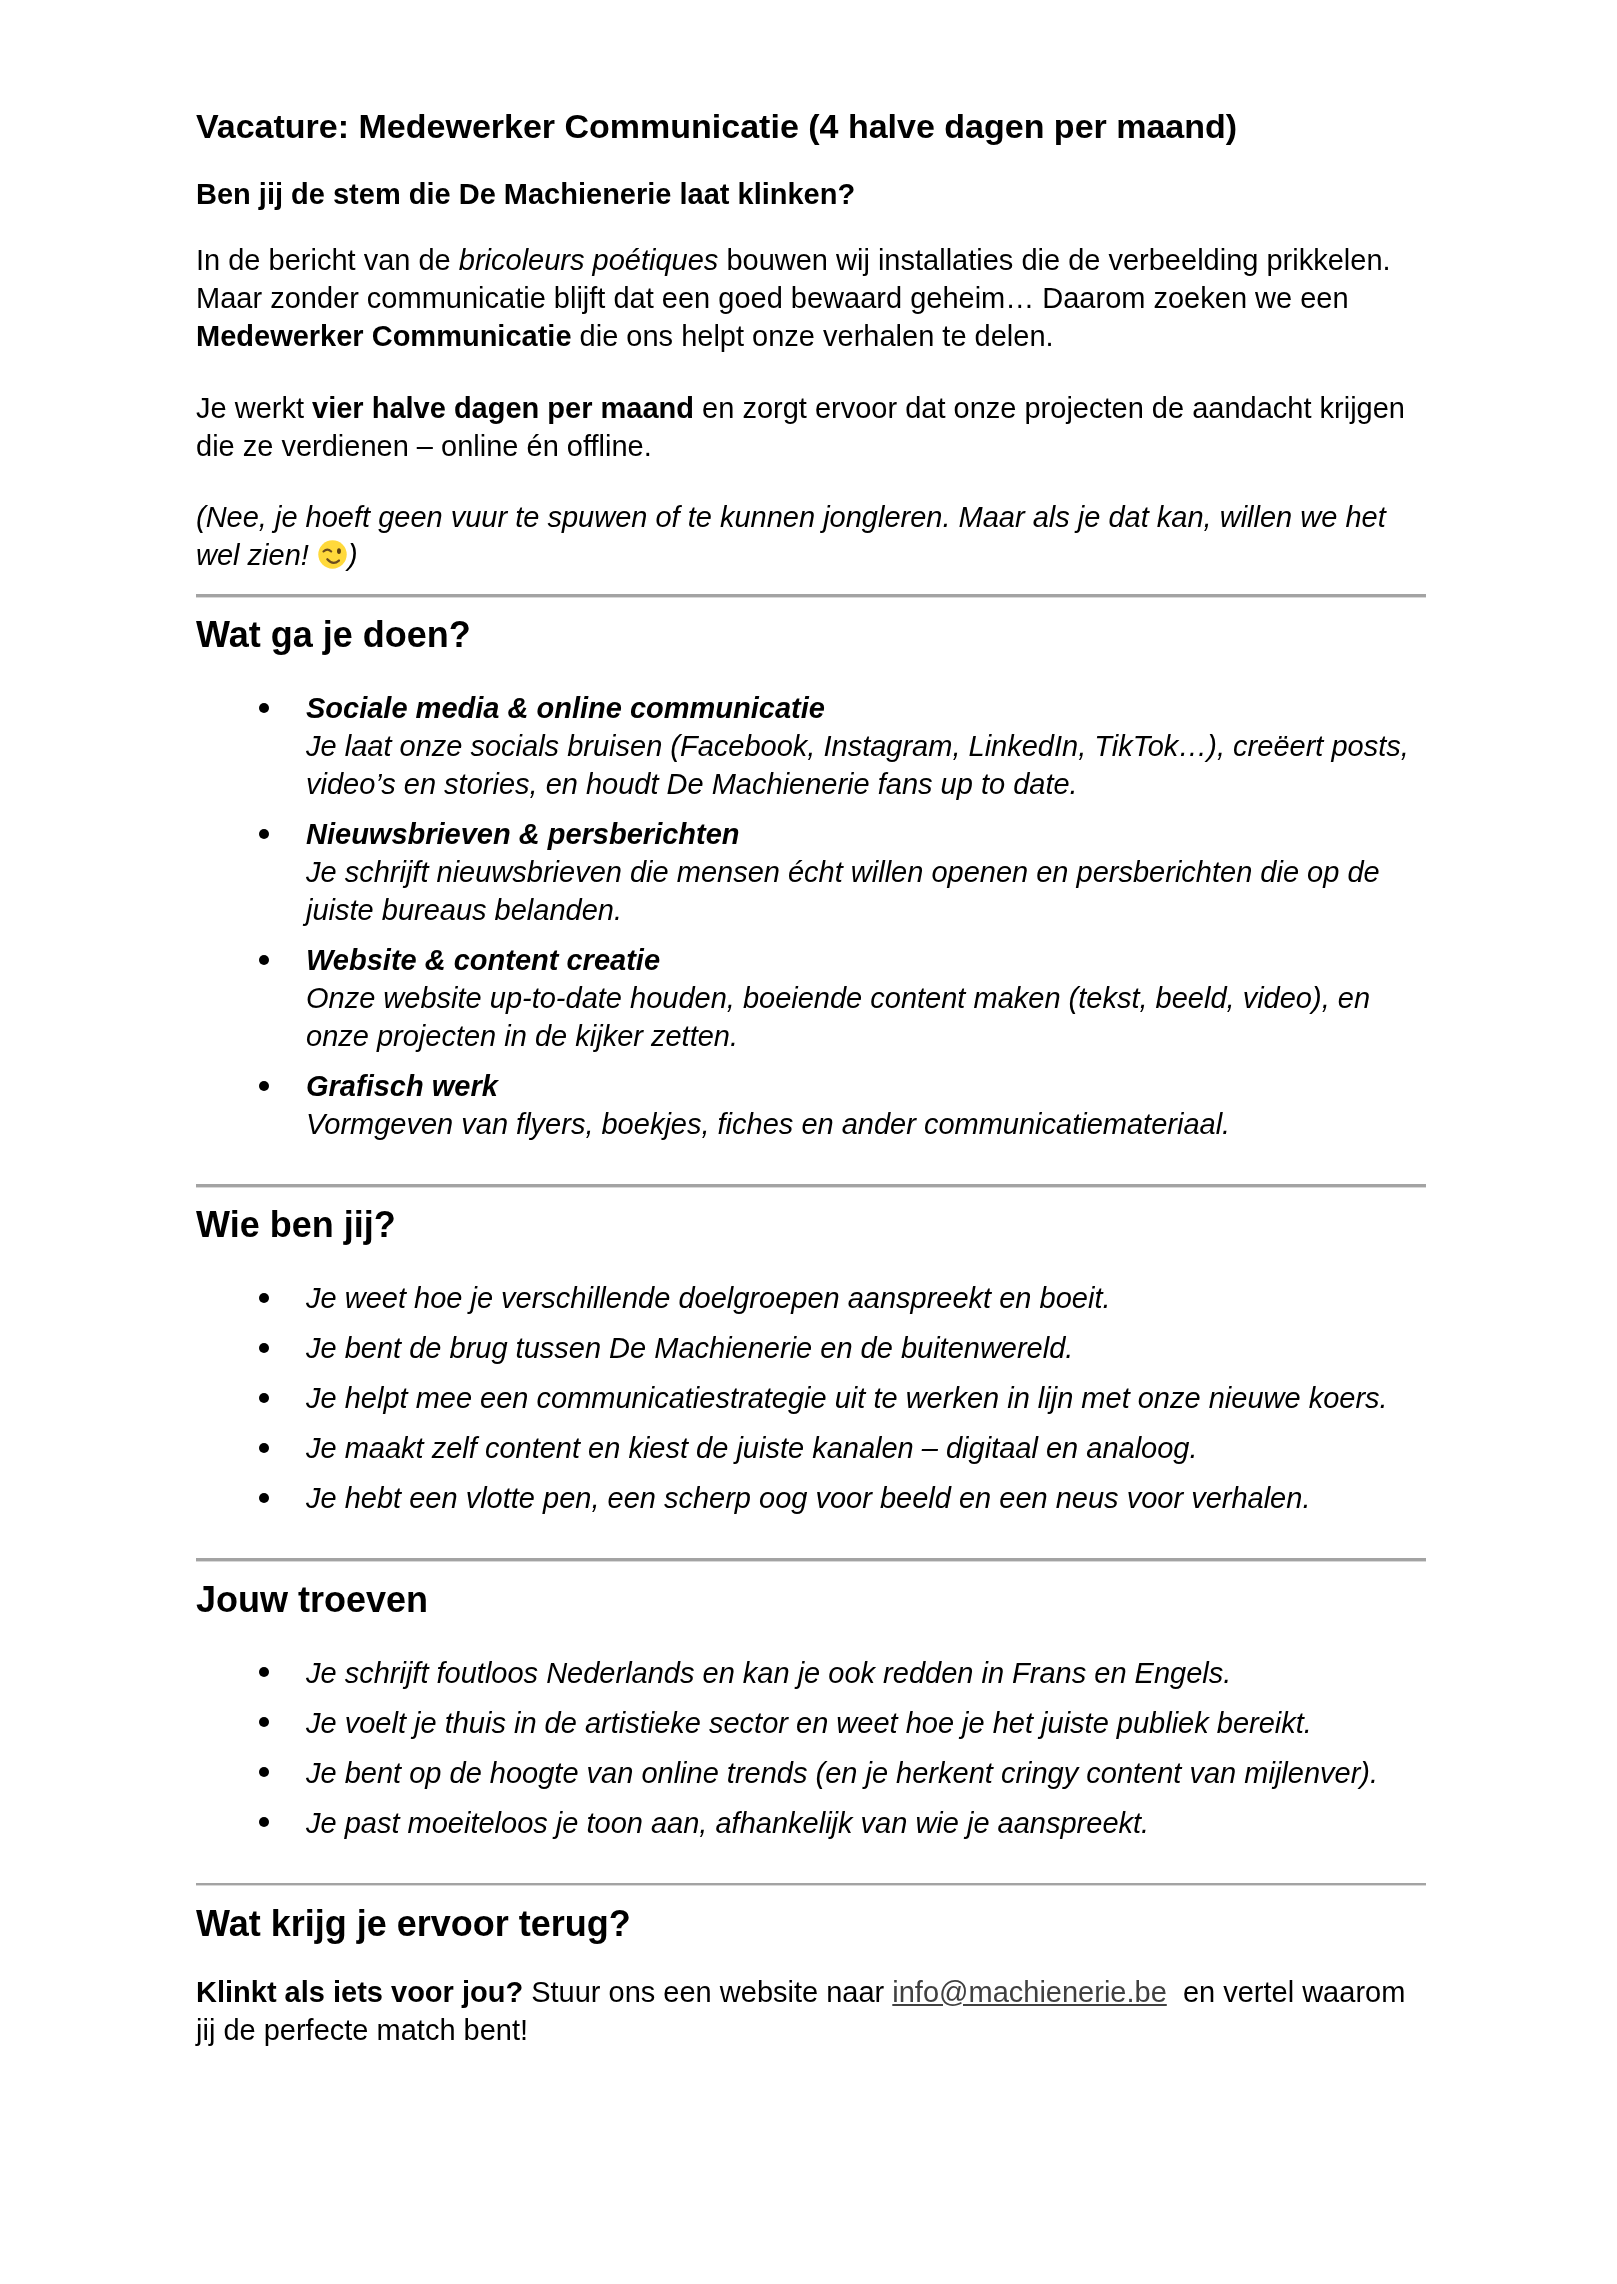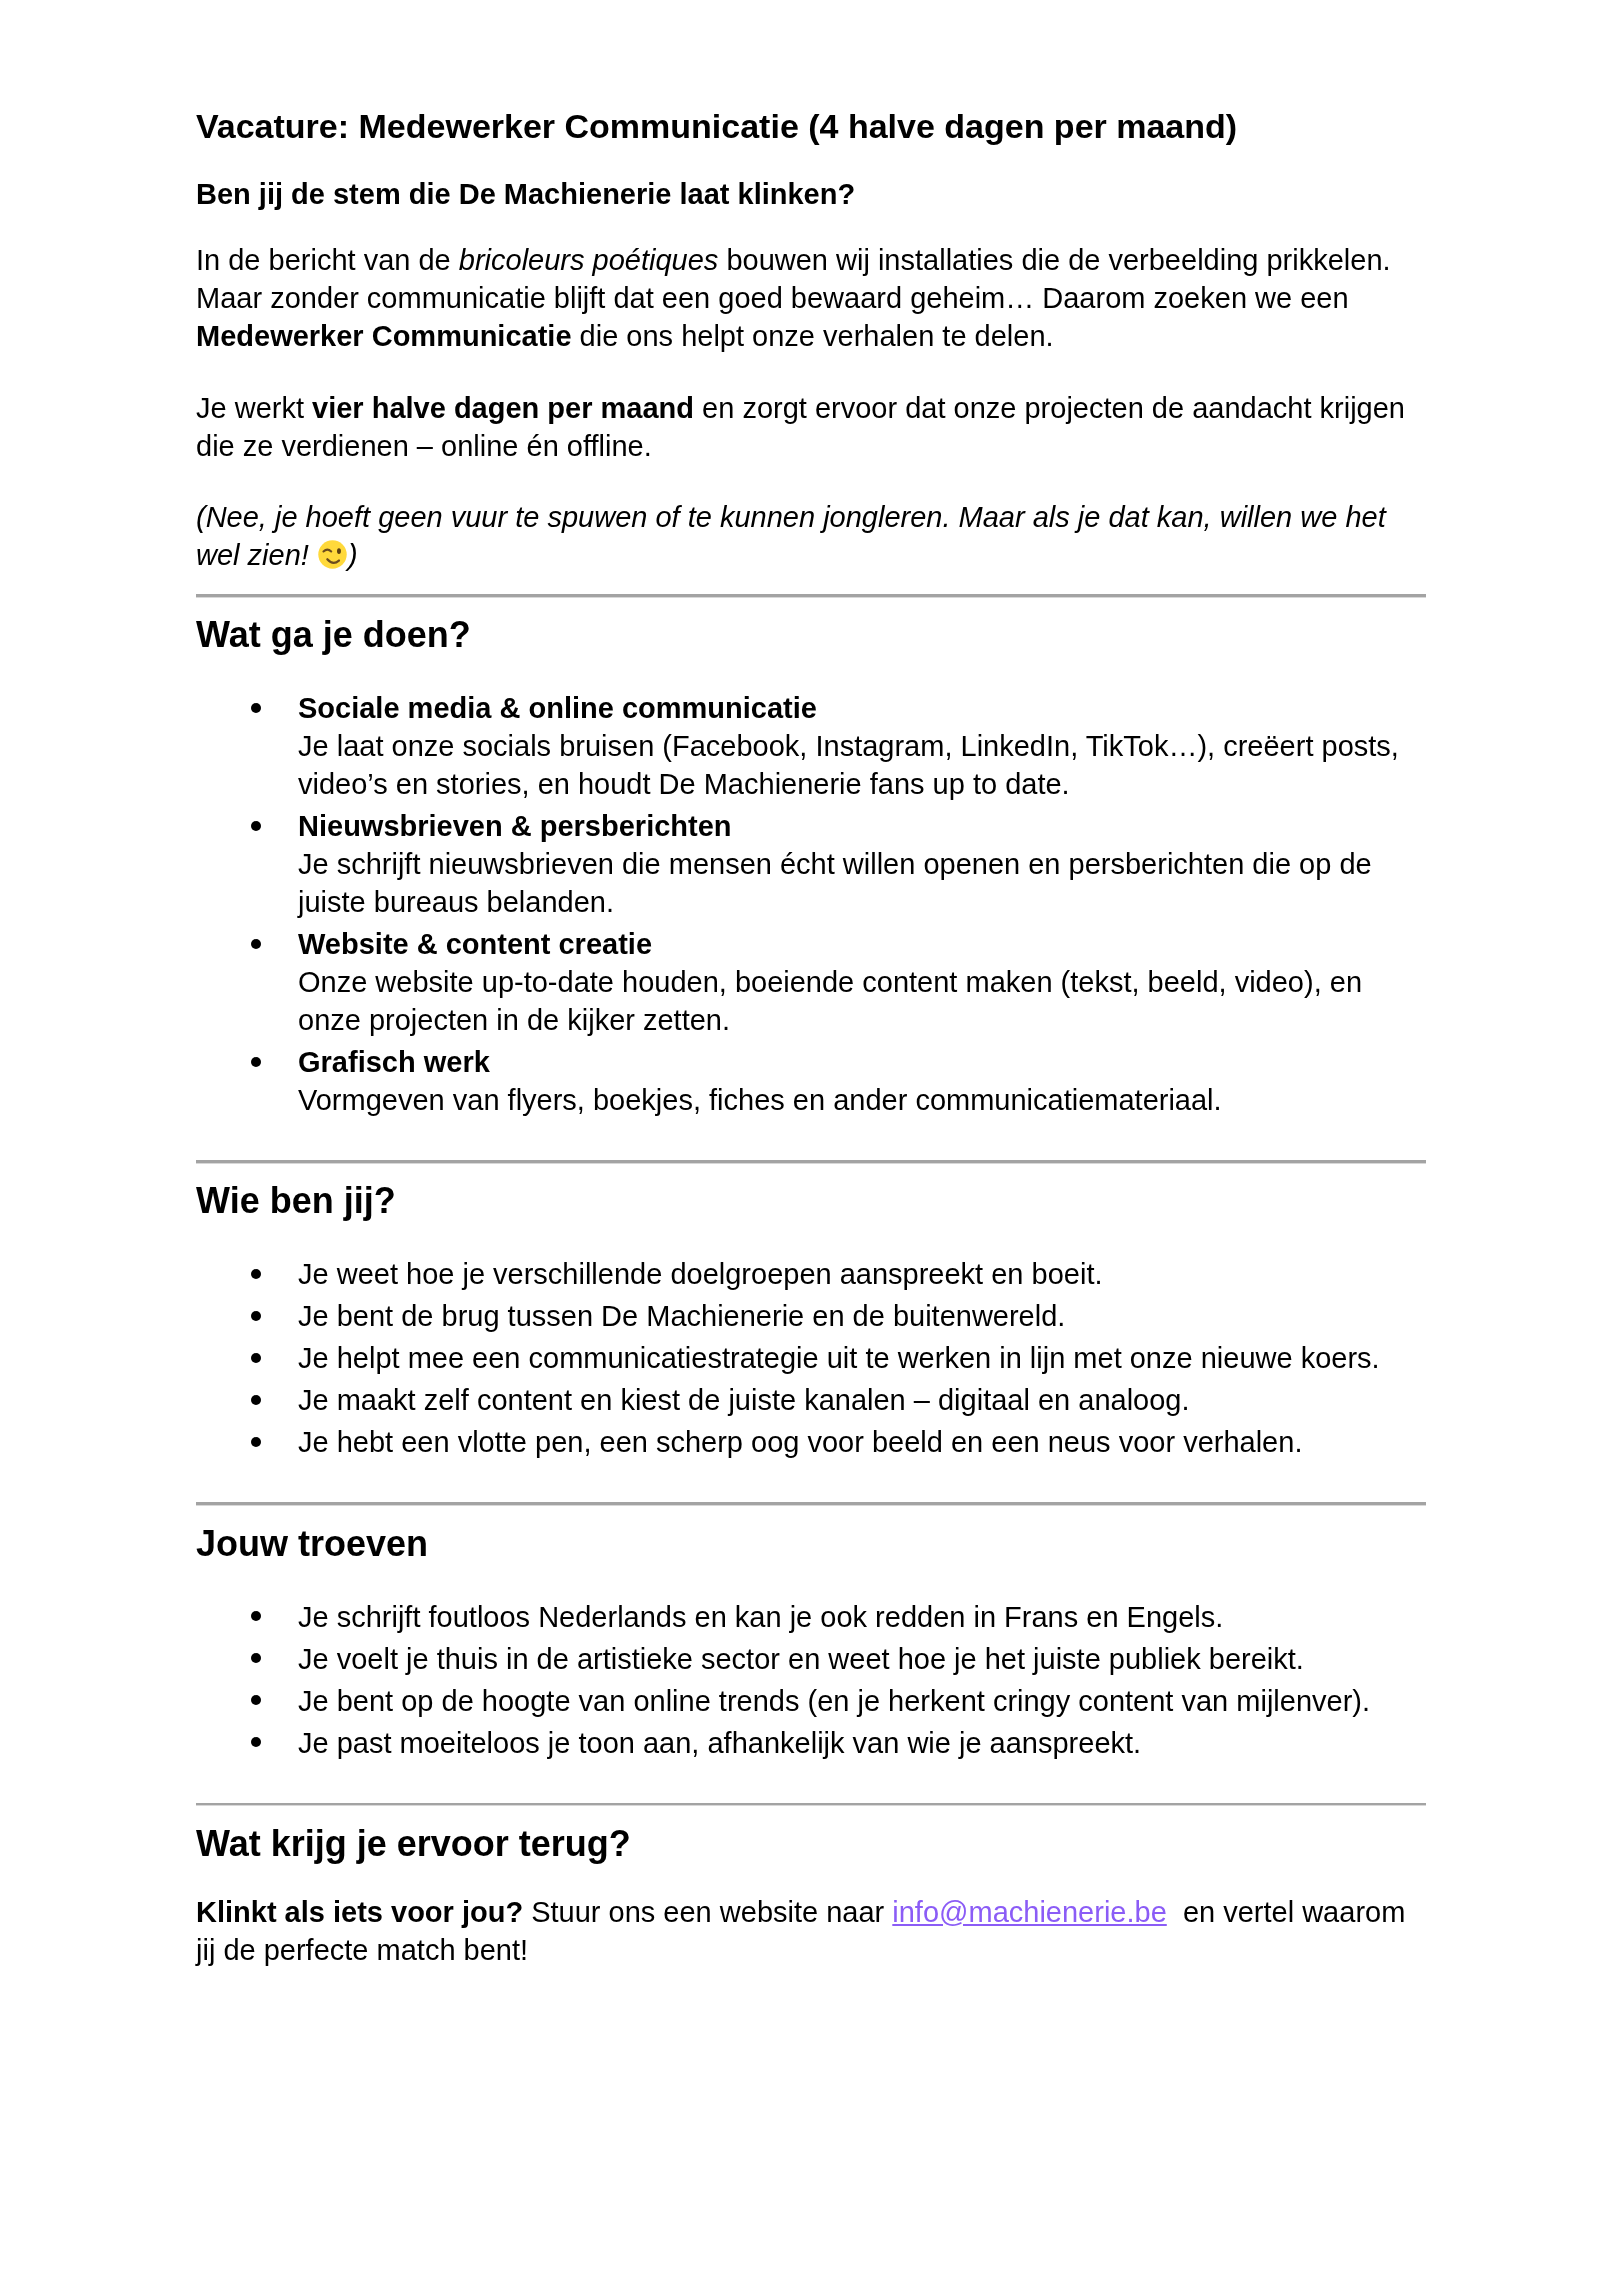--- a/index.html
+++ b/index.html
@@ -55,36 +55,37 @@
     font-weight: 700;
     margin: 0;
   }
   ul.bullets {
     list-style: none;
     margin: 35px 0 0 0;
     padding: 0 0 0 98px;
   }
   ul.bullets li {
     position: relative;
-    margin: 4px;
+    margin: 12px;
+    font-style: italic;
   }
   ul.bullets li::before {
     content: "";
     position: absolute;
     left: -47px;
     top: 13.4px;
     width: 10px;
     height: 10px;
     border-radius: 50%;
     background: #000000;
   }
   .task-desc { display: block; font-weight: 400; }
   .outro { margin-top: 30px; }
   a.email-link {
-    color: #8b5cf6;
+    color: #404040;
     text-decoration: underline;
   }
   .emoji {
     display: inline-block;
     width: 31px;
     height: 31px;
     vertical-align: -5px;
   }
   .emoji svg { width: 100%; height: 100%; display: block; }
   .sr-only {

